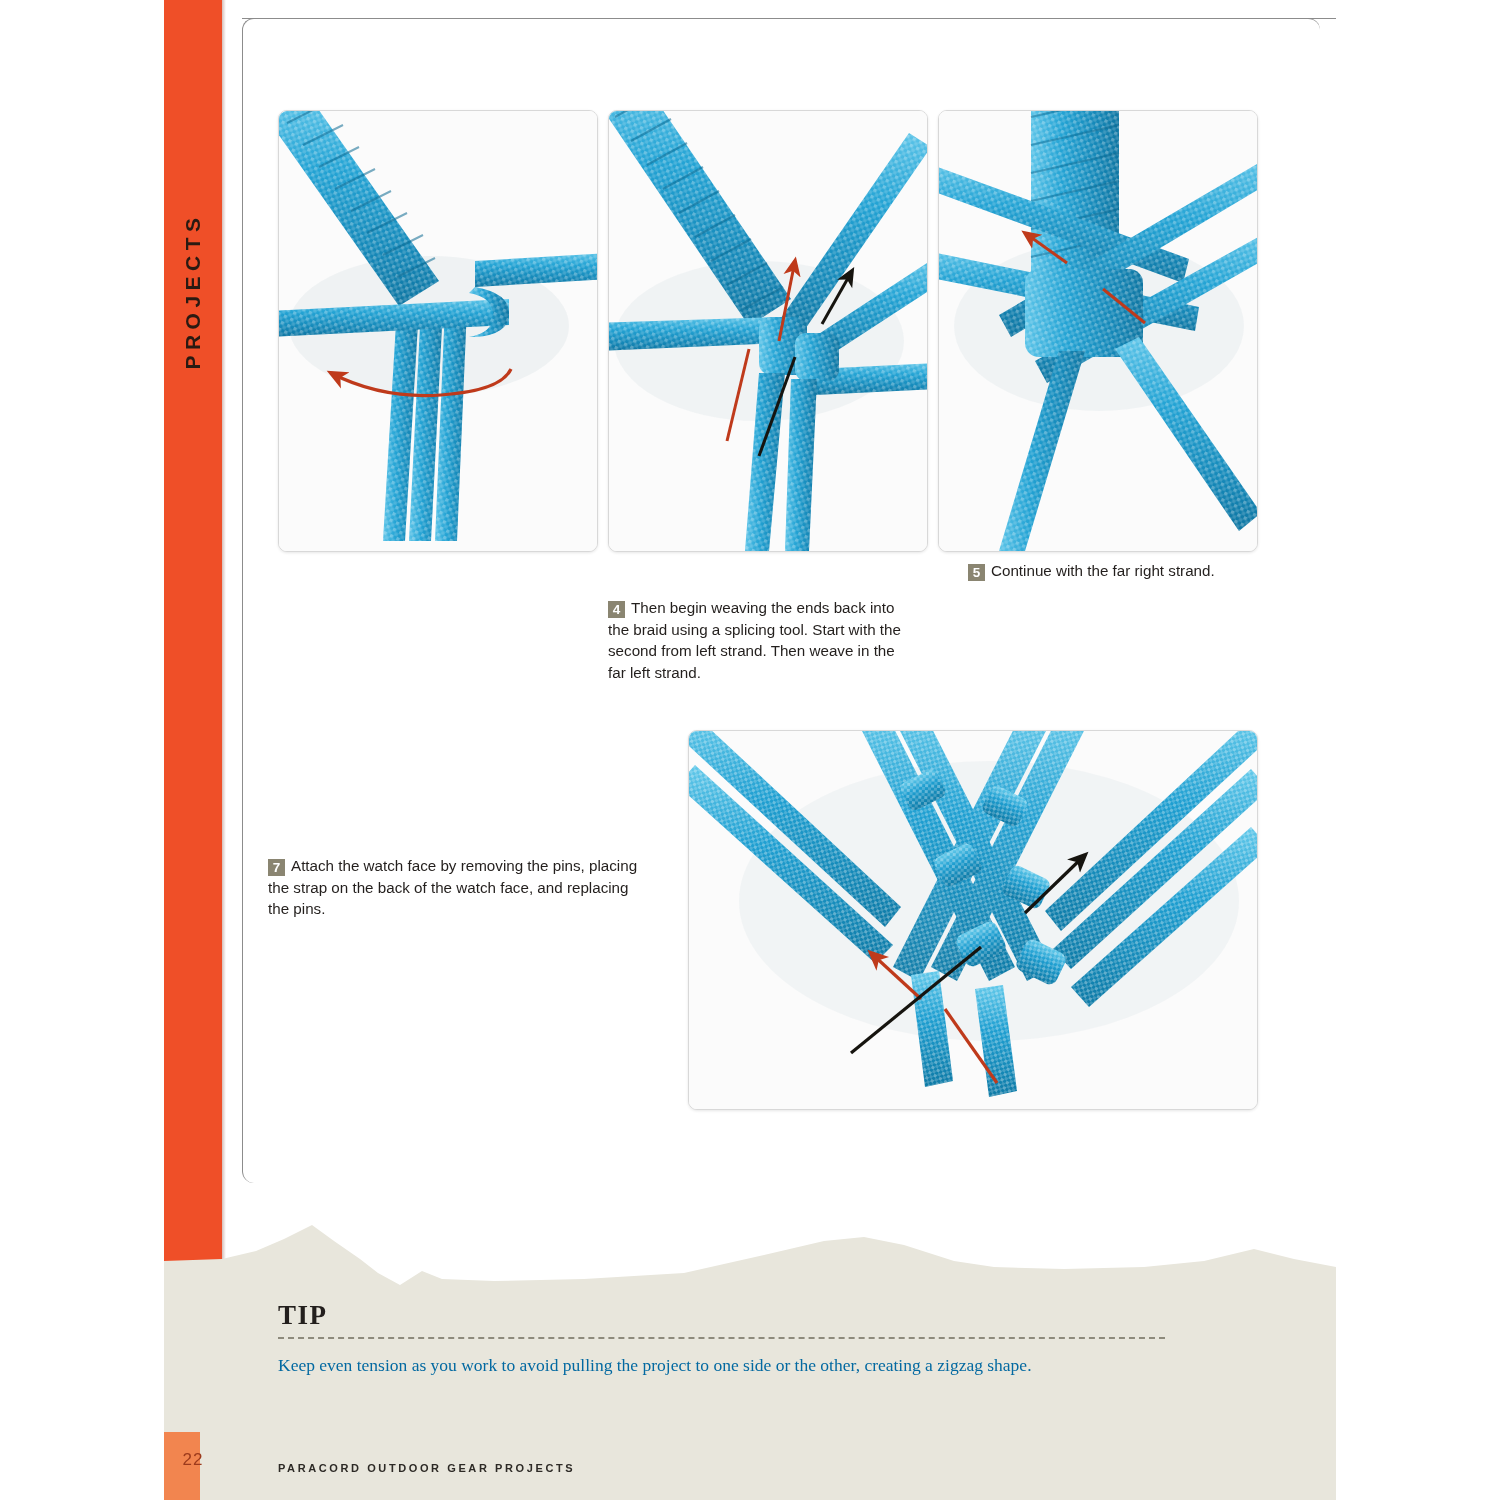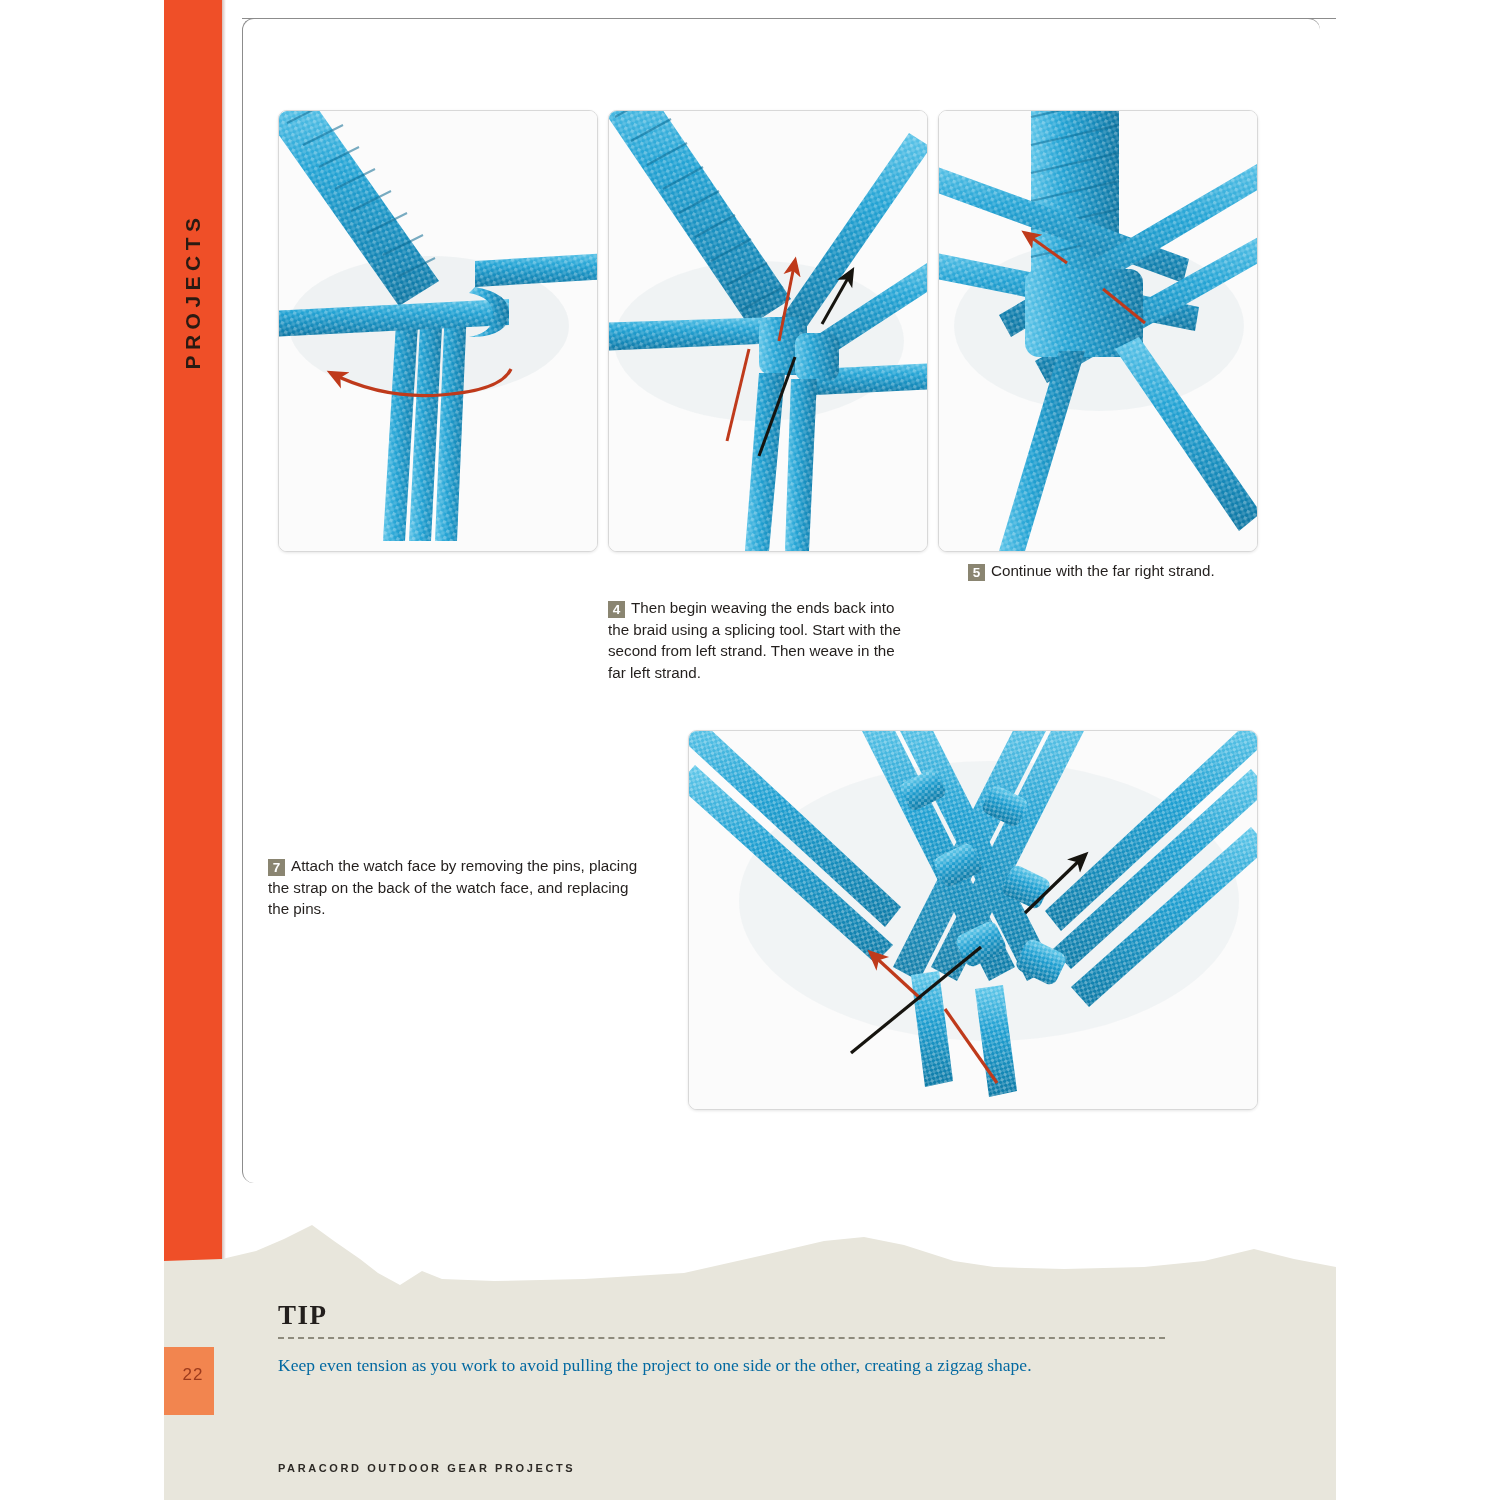--- a/index.html
+++ b/index.html
@@ -56,22 +56,22 @@
     font-weight: bold;
     letter-spacing: 5.5px;
     font-family: "Liberation Sans", sans-serif;
     white-space: nowrap;
   }
 
   
   #page-number-block {
     position: absolute;
     left: 0;
-    top: 1347px;
-    width: 50px;
+    top: 1432px;
+    width: 36px;
     height: 68px;
     background: #f2854f;
   }
   #page-number {
     position: absolute;
     left: 0;
     top: 18px;
     width: 58px;
     text-align: center;
     color: #9c3a1c;

